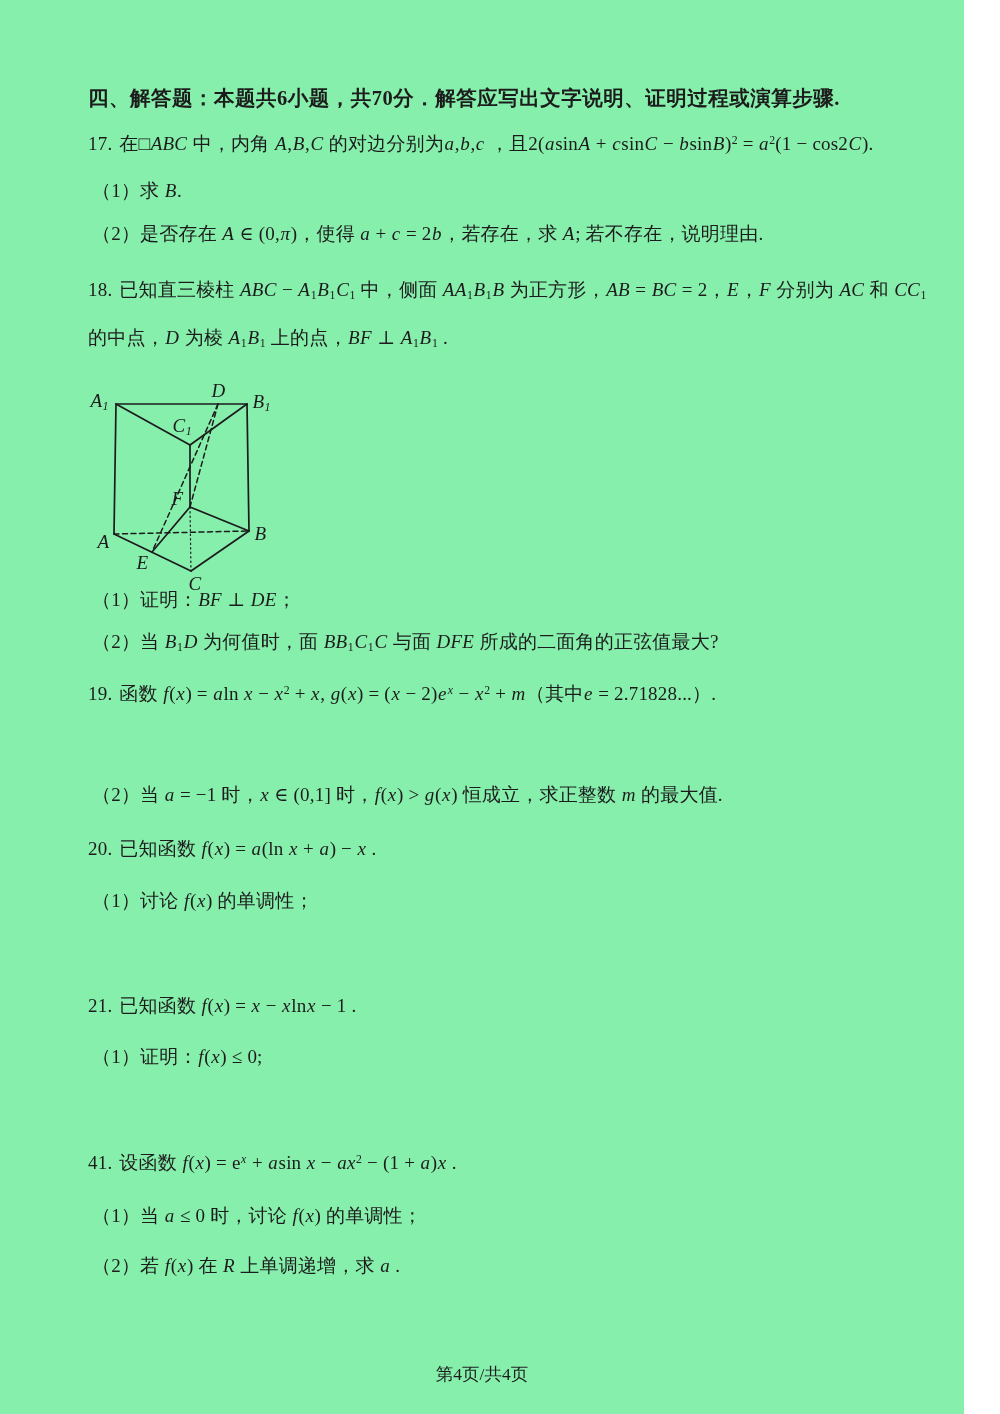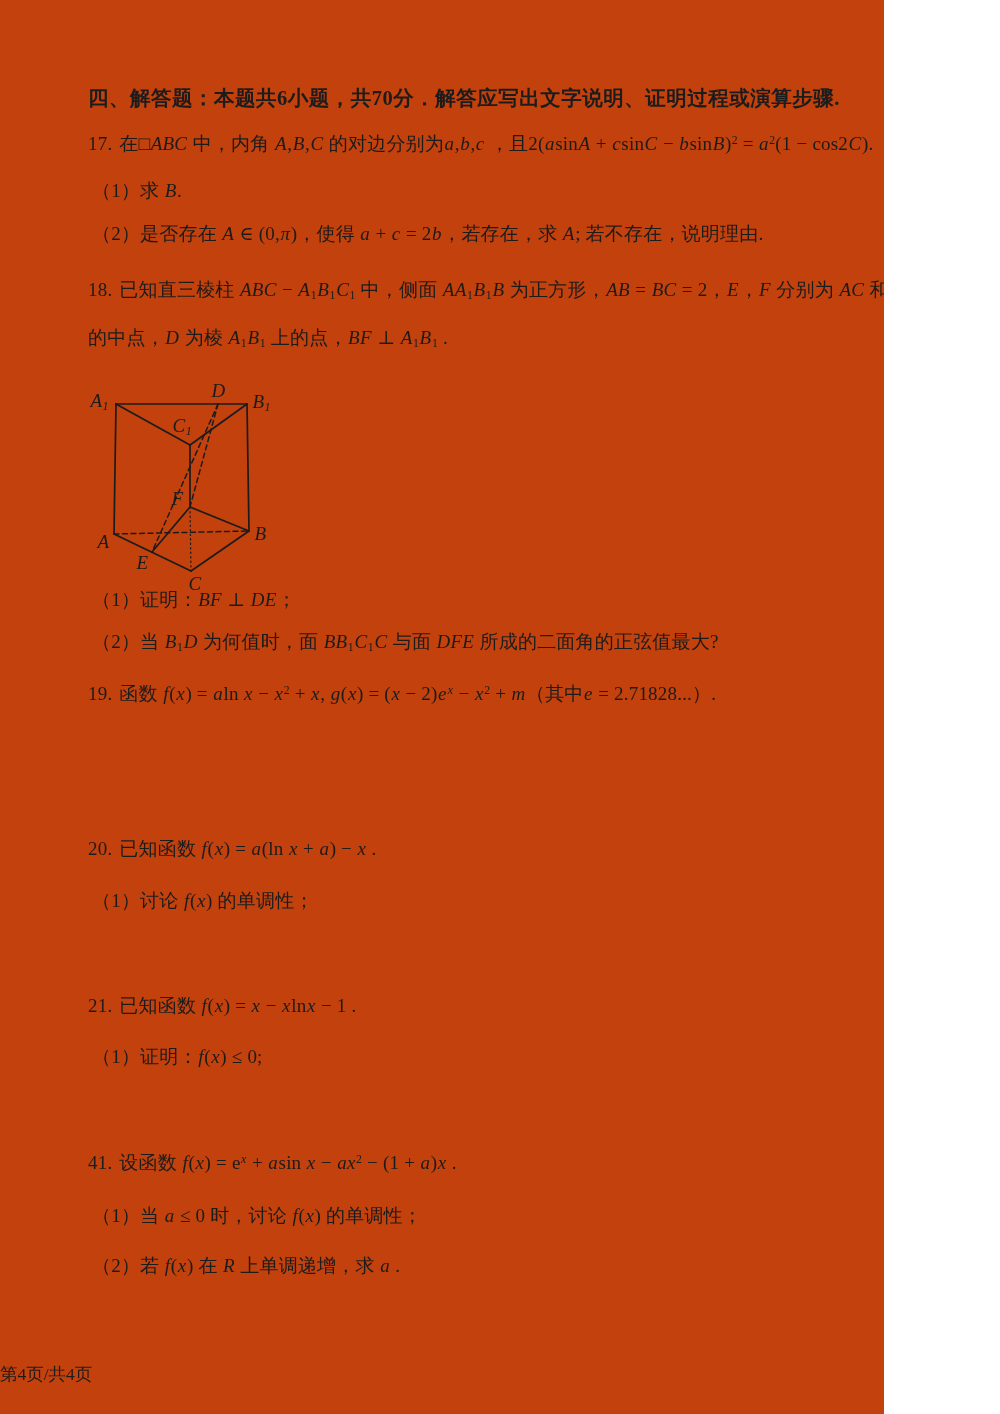--- a/index.html
+++ b/index.html
@@ -1,17 +1,17 @@
 <!DOCTYPE html>
 <html><head>
 <meta charset="utf-8">
 <style>
   html,body { margin:0; padding:0; background:#ffffff; }
   .page {
-    position:relative; width:884px; height:1414px; background:#c2410c;
+    position:relative; width:964px; height:1414px; background:#86efac;
     font-family:"Liberation Serif","DejaVu Serif",serif; color:#1c1c1c;
     overflow:hidden;
   }
   .line {
     position:absolute; left:88px; font-size:19px; line-height:26px;
     white-space:nowrap; letter-spacing:0.2px;
   }
   .part { left:92px; }
   .header {
     font-weight:bold; font-size:20.5px; letter-spacing:0.5px;
@@ -25,21 +25,21 @@
   .figure svg line { stroke:#1c1c1c; stroke-width:1.7; stroke-linecap:round; }
   .figure svg g.dashed line { stroke-dasharray:5 3.5; stroke-width:1.5; }
   .figure svg g.dotted line { stroke-dasharray:1.5 3; stroke-width:1.2; }
   .vlabel {
     position:absolute; font-size:19px; font-style:italic; line-height:1;
     white-space:nowrap;
   }
   .vlabel sub { font-size:12px; }
   .footer {
     position:absolute; top:1362px; left:0; width:100%;
-    text-align:left; font-size:17.5px;
+    text-align:center; font-size:17.5px;
   }
 </style>
 </head>
 <body>
 
 <div class="page">
 
   <div class="line header" style="top:85px">四、解答题：本题共6小题，共70分．解答应写出文字说明、证明过程或演算步骤.</div>
 
   <div class="line" style="top:131px"><span class="qnum">17.</span><span>在□<i>ABC</i> 中，内角 <i>A</i>,<i>B</i>,<i>C</i> 的对边分别为<i>a</i>,<i>b</i>,<i>c</i> ，且2(<i>a</i>sin<i>A</i> + <i>c</i>sin<i>C</i> − <i>b</i>sin<i>B</i>)<sup>2</sup> = <i>a</i><sup>2</sup>(1 − cos2<i>C</i>).</span></div>
@@ -80,20 +80,21 @@
     <span class="vlabel" style="left:12px;top:154px"><i>A</i></span>
     <span class="vlabel" style="left:169px;top:146px"><i>B</i></span>
     <span class="vlabel" style="left:51px;top:175px"><i>E</i></span>
     <span class="vlabel" style="left:103px;top:196px"><i>C</i></span>
   </div>
 
   <div class="line part" style="top:587px">（1）证明：<i>BF</i> ⊥ <i>DE</i>；</div>
   <div class="line part" style="top:629px">（2）当 <i>B</i><sub>1</sub><i>D</i> 为何值时，面 <i>BB</i><sub>1</sub><i>C</i><sub>1</sub><i>C</i> 与面 <i>DFE</i> 所成的二面角的正弦值最大?</div>
 
   <div class="line" style="top:681px"><span class="qnum">19.</span><span>函数 <i>f</i>(<i>x</i>) = <i>a</i>ln <i>x</i> − <i>x</i><sup>2</sup> + <i>x</i>, <i>g</i>(<i>x</i>) = (<i>x</i> − 2)<i>e</i><sup><i>x</i></sup> − <i>x</i><sup>2</sup> + <i>m</i>（其中<i>e</i> = 2.71828...）.</span></div>
+  <div class="line part" style="top:782px">（2）当 <i>a</i> = −1 时，<i>x</i> ∈ (0,1] 时，<i>f</i>(<i>x</i>) &gt; <i>g</i>(<i>x</i>) 恒成立，求正整数 <i>m</i> 的最大值.</div>
 
   <div class="line" style="top:836px"><span class="qnum">20.</span><span>已知函数 <i>f</i>(<i>x</i>) = <i>a</i>(ln <i>x</i> + <i>a</i>) − <i>x</i> .</span></div>
   <div class="line part" style="top:888px">（1）讨论 <i>f</i>(<i>x</i>) 的单调性；</div>
 
   <div class="line" style="top:993px"><span class="qnum">21.</span><span>已知函数 <i>f</i>(<i>x</i>) = <i>x</i> − <i>x</i>ln<i>x</i> − 1 .</span></div>
   <div class="line part" style="top:1044px">（1）证明：<i>f</i>(<i>x</i>) ≤ 0;</div>
 
   <div class="line" style="top:1150px"><span class="qnum">41.</span><span>设函数 <i>f</i>(<i>x</i>) = e<sup><i>x</i></sup> + <i>a</i>sin <i>x</i> − <i>ax</i><sup>2</sup> − (1 + <i>a</i>)<i>x</i> .</span></div>
   <div class="line part" style="top:1203px">（1）当 <i>a</i> ≤ 0 时，讨论 <i>f</i>(<i>x</i>) 的单调性；</div>
   <div class="line part" style="top:1253px">（2）若 <i>f</i>(<i>x</i>) 在 <i>R</i> 上单调递增，求 <i>a</i> .</div>

